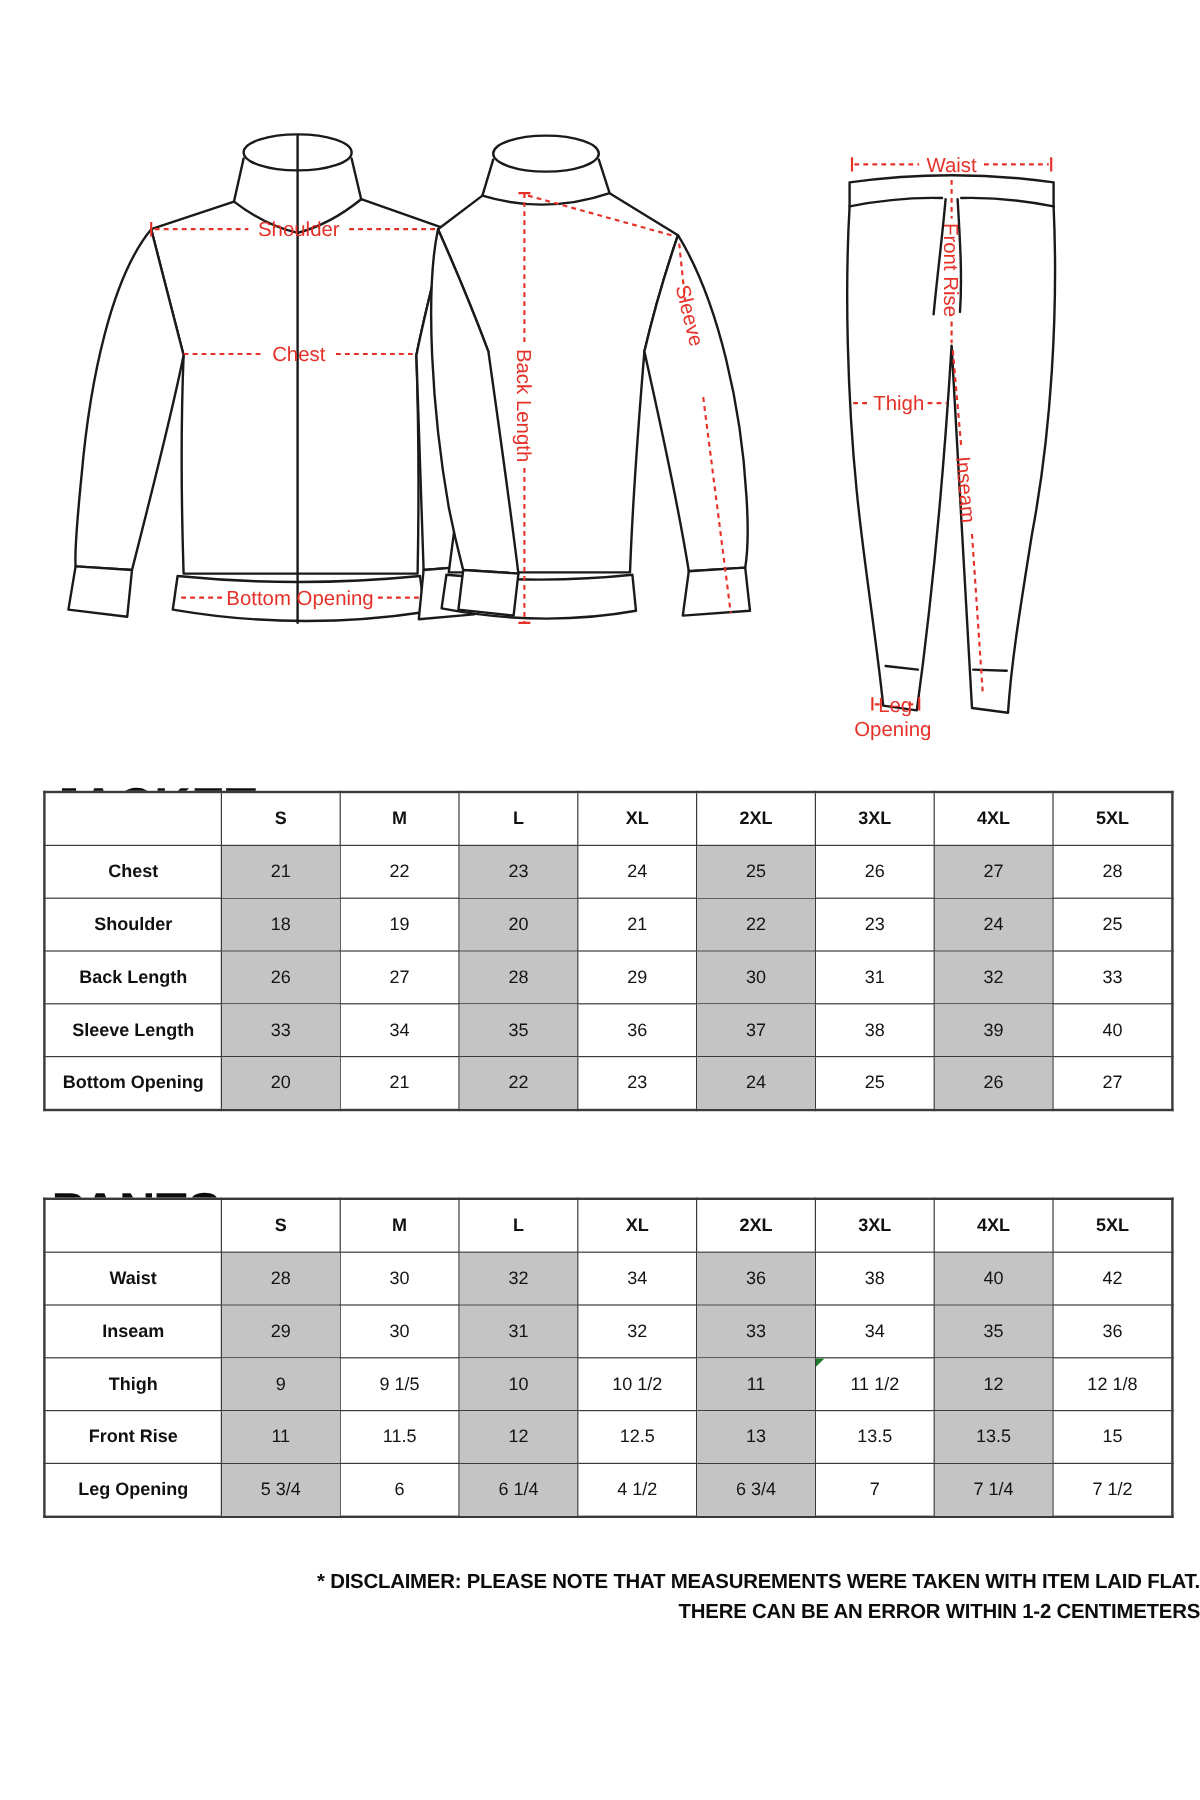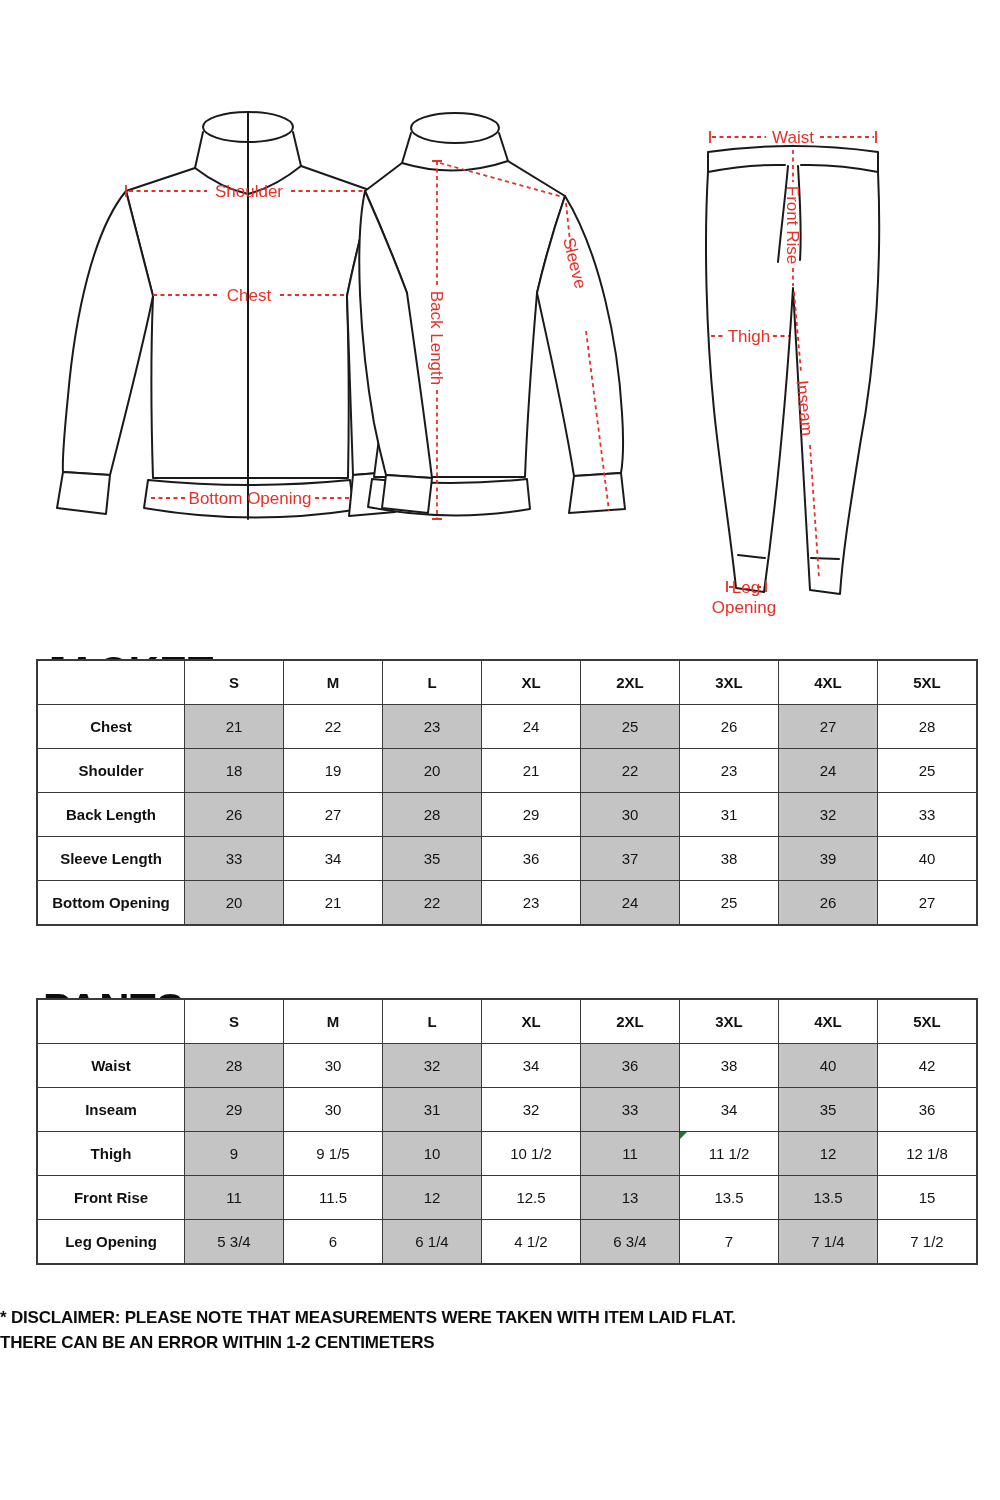--- a/index.html
+++ b/index.html
@@ -39,21 +39,21 @@
   .size-table th { font-weight:bold; }
   .size-table td { font-weight:normal; color:#141414; }
   .size-table .label-col { width:146px; font-weight:bold; }
   .size-table td.shaded { background:#c4c4c4; }
   .corner-marker {
     position:absolute; top:0; left:0; width:0; height:0;
     border-top:7px solid #1d7a2c; border-right:7px solid transparent;
   }
   
   .disclaimer {
-    position:absolute; top:1306px; left:0; width:1000px; text-align:left;
+    position:absolute; top:1306px; left:0; width:1000px; text-align:right;
     font-weight:bold; font-size:17px; line-height:1.45; letter-spacing:-0.2px;
     color:#0d0d0d;
   }
 </style>
 </head>
 <body>
 
 <div class="stage">
 
   <svg id="front-jacket" class="diagram" width="362" height="452" viewBox="0 0 362 452">

